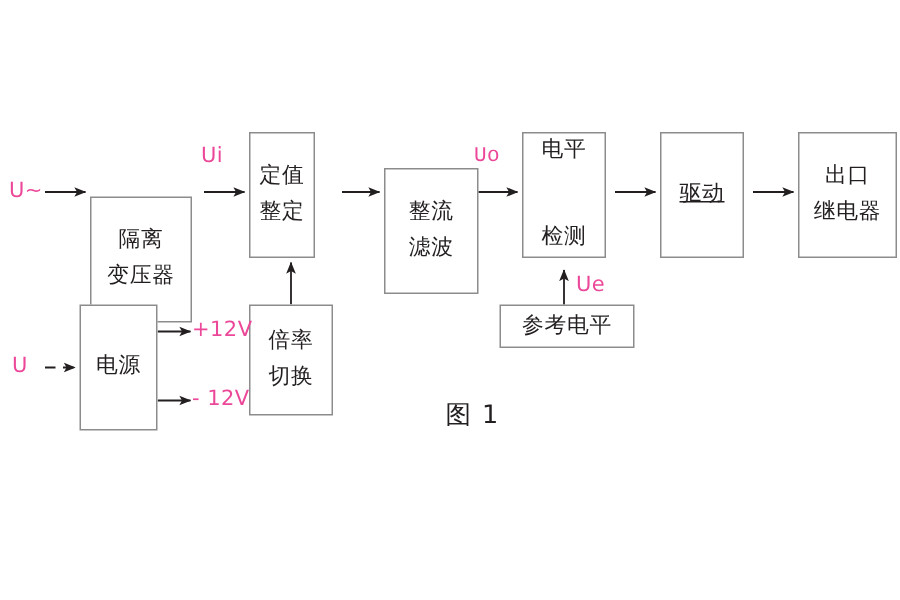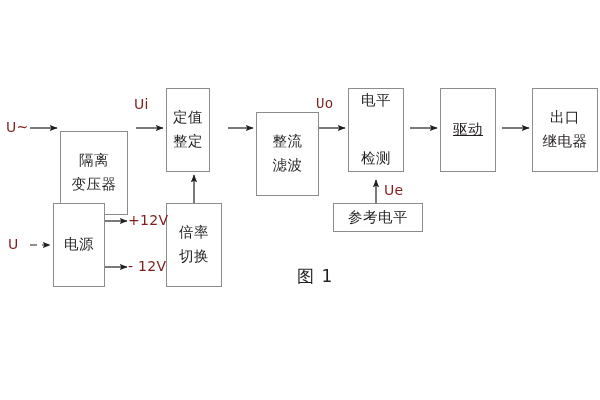--- a/index.html
+++ b/index.html
@@ -35,21 +35,21 @@
     color: #231f20;
     font-size: 14.5px;
     line-height: 1.65;
     letter-spacing: 0.5px;
     white-space: nowrap;
   }
   .box span { display: block; }
 
   .lbl {
     position: absolute;
-    color: #7f1d1d;
+    color: #ec4899;
     font-size: 14px;
     white-space: nowrap;
     letter-spacing: 0.3px;
   }
 
   .caption {
     position: absolute;
     color: #231f20;
     font-size: 17px;
     letter-spacing: 1px;
@@ -129,21 +129,21 @@
 
   <div class="box" style="left:532px; top:88px; width:66px; height:84px;">
     <span>出口</span>
     <span>继电器</span>
   </div>
 
   <div class="box" style="left:53px; top:203px; width:52px; height:84px;">
     <span>电源</span>
   </div>
 
-  <div class="box" style="left:166px; top:203px; width:56px; height:84px;">
+  <div class="box" style="left:166px; top:203px; width:56px; height:74px;">
     <span>倍率</span>
     <span>切换</span>
   </div>
 
   <div class="box" style="left:333px; top:203px; width:90px; height:29px;">
     <span>参考电平</span>
   </div>
 
   <div class="lbl" style="left:6px; top:119px;">U~</div>
 

